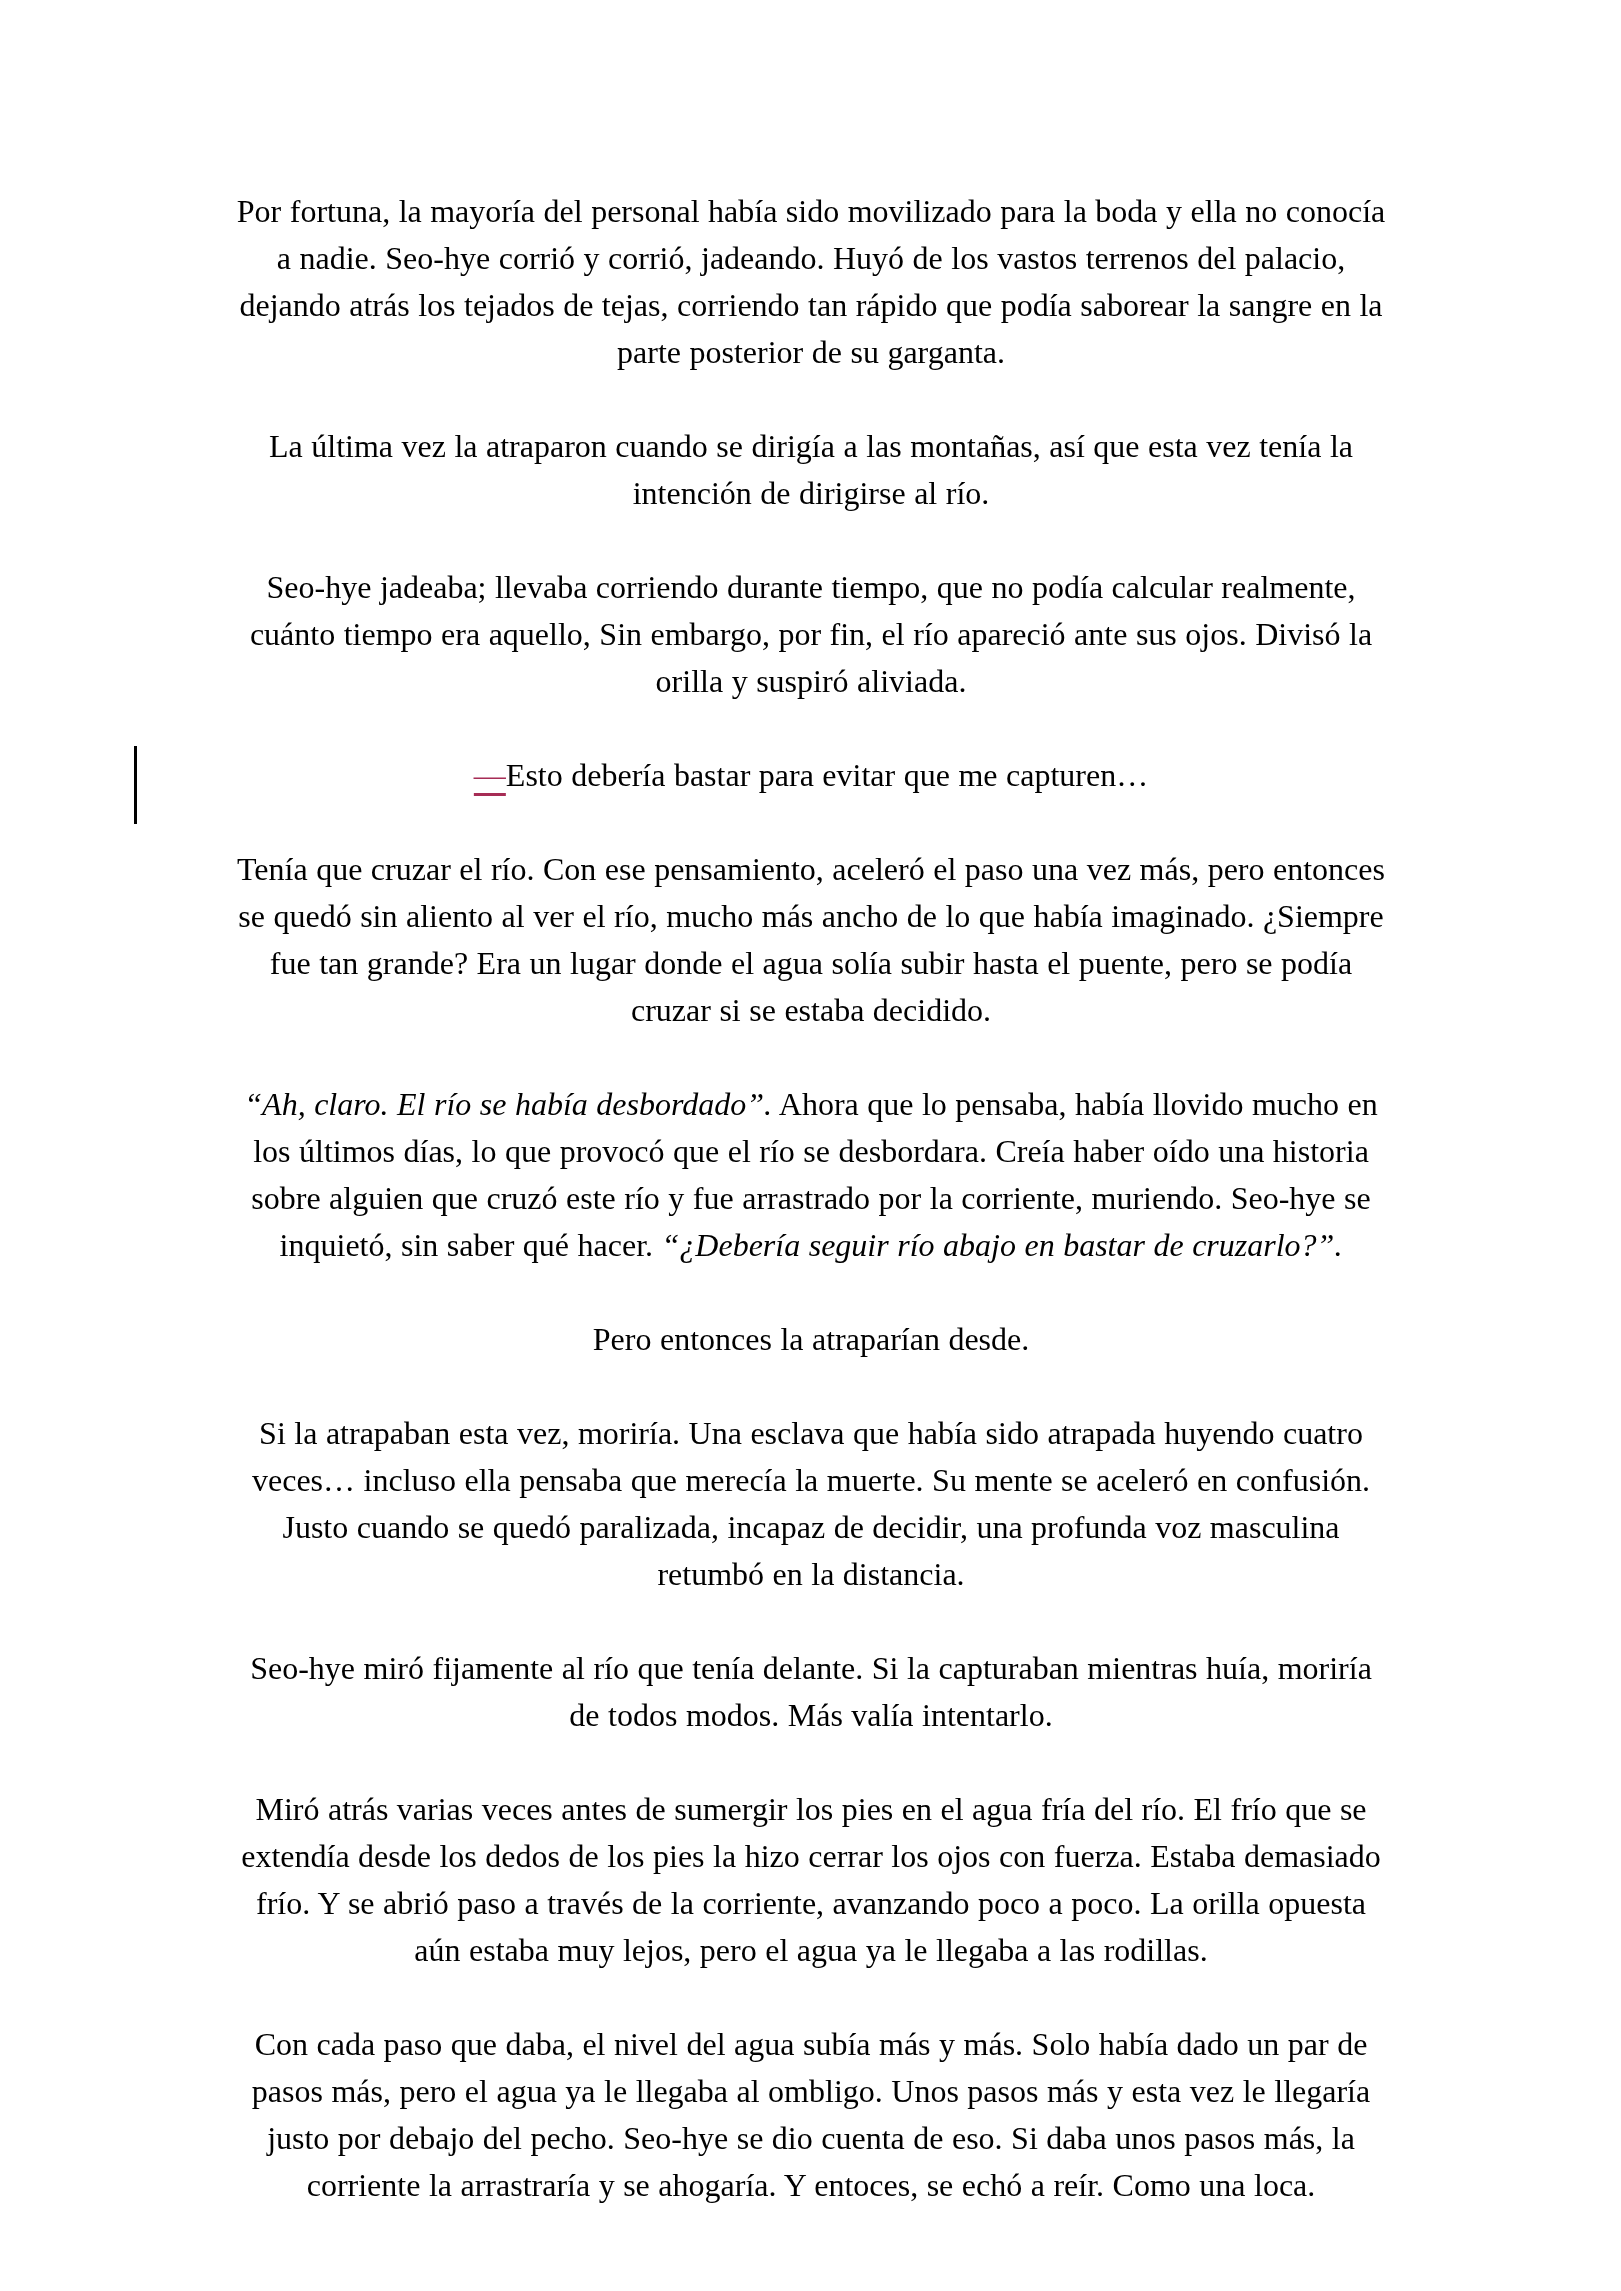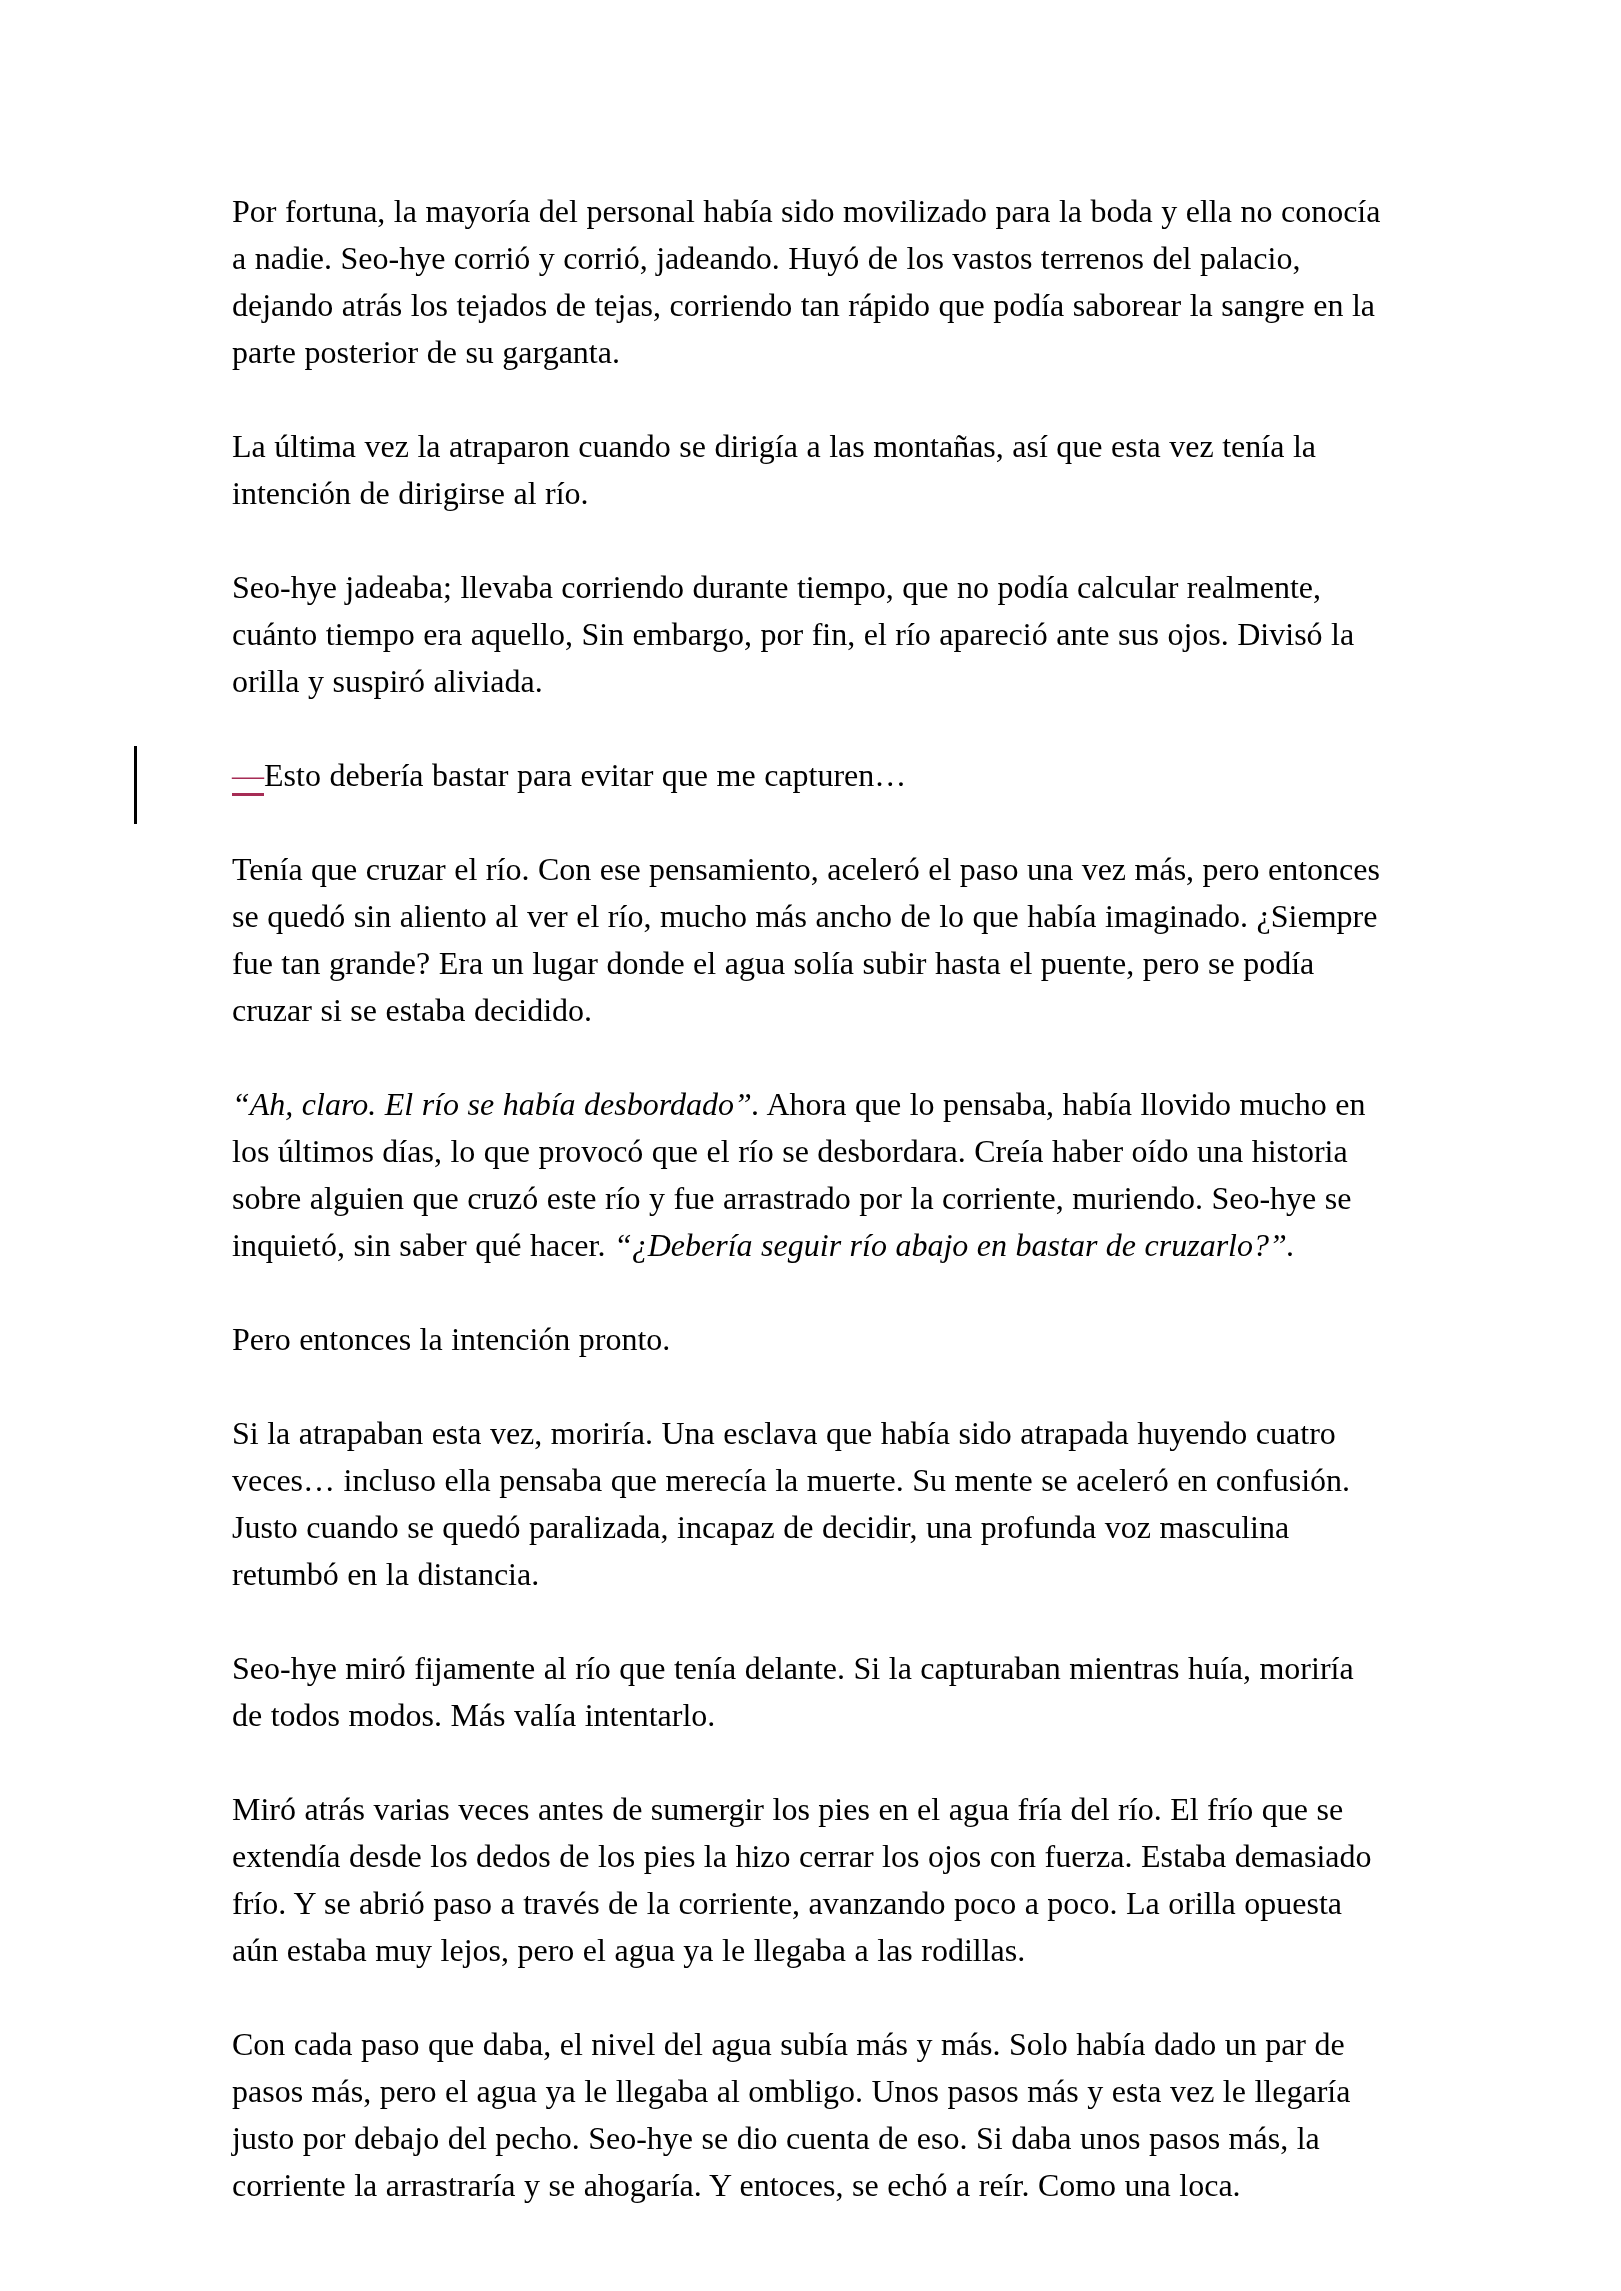--- a/index.html
+++ b/index.html
@@ -18,21 +18,21 @@
     box-sizing: border-box;
     width: 1621px;
     height: 2292px;
     padding: 188px 231px 0 232px;
     background: #ffffff;
   }
   .para {
     margin: 0 0 47px 0;
     font-size: 32px;
     line-height: 47px;
-    text-align: left;
+    text-align: center;
     position: relative;
     word-spacing: 0.5px;
   }
   .para:last-child {
     margin-bottom: 0;
   }
   .dialogue .insert-dash {
     color: var(--insert-color, #A62C55);
     text-decoration: underline;
     text-decoration-thickness: 2.9px;
@@ -61,21 +61,21 @@
   <p class="para">La última vez la atraparon cuando se dirigía a las montañas, así que esta vez tenía la intención de dirigirse al río.</p>
 
   <p class="para">Seo-hye jadeaba; llevaba corriendo durante tiempo, que no podía calcular realmente, cuánto tiempo era aquello, Sin embargo, por fin, el río apareció ante sus ojos. Divisó la orilla y suspiró aliviada.</p>
 
   <p class="para dialogue"><span class="change-bar"></span><span class="insert-dash">—</span><span>Esto debería bastar para evitar que me capturen…</span></p>
 
   <p class="para">Tenía que cruzar el río. Con ese pensamiento, aceleró el paso una vez más, pero entonces se quedó sin aliento al ver el río, mucho más ancho de lo que había imaginado. ¿Siempre fue tan grande? Era un lugar donde el agua solía subir hasta el puente, pero se podía cruzar si se estaba decidido.</p>
 
   <p class="para"><em>“Ah, claro. El río se había desbordado”.</em><span> Ahora que lo pensaba, había llovido mucho en los últimos días, lo que provocó que el río se desbordara. Creía haber oído una historia sobre alguien que cruzó este río y fue arrastrado por la corriente, muriendo. Seo-hye se inquietó, sin saber qué hacer. </span><em>“¿Debería seguir río abajo en bastar de cruzarlo?”.</em></p>
 
-  <p class="para">Pero entonces la intención pronto.</p>
+  <p class="para">Pero entonces la atraparían desde.</p>
 
   <p class="para">Si la atrapaban esta vez, moriría. Una esclava que había sido atrapada huyendo cuatro veces… incluso ella pensaba que merecía la muerte. Su mente se aceleró en confusión. Justo cuando se quedó paralizada, incapaz de decidir, una profunda voz masculina retumbó en la distancia.</p>
 
 
   <p class="para">Seo-hye miró fijamente al río que tenía delante. Si la capturaban mientras huía, moriría de todos modos. Más valía intentarlo.</p>
 
   <p class="para">Miró atrás varias veces antes de sumergir los pies en el agua fría del río. El frío que se extendía desde los dedos de los pies la hizo cerrar los ojos con fuerza. Estaba demasiado frío. Y se abrió paso a través de la corriente, avanzando poco a poco. La orilla opuesta aún estaba muy lejos, pero el agua ya le llegaba a las rodillas.</p>
 
   <p class="para">Con cada paso que daba, el nivel del agua subía más y más. Solo había dado un par de pasos más, pero el agua ya le llegaba al ombligo. Unos pasos más y esta vez le llegaría justo por debajo del pecho. Seo-hye se dio cuenta de eso. Si daba unos pasos más, la corriente la arrastraría y se ahogaría. Y entoces, se echó a reír. Como una loca.</p>
 

